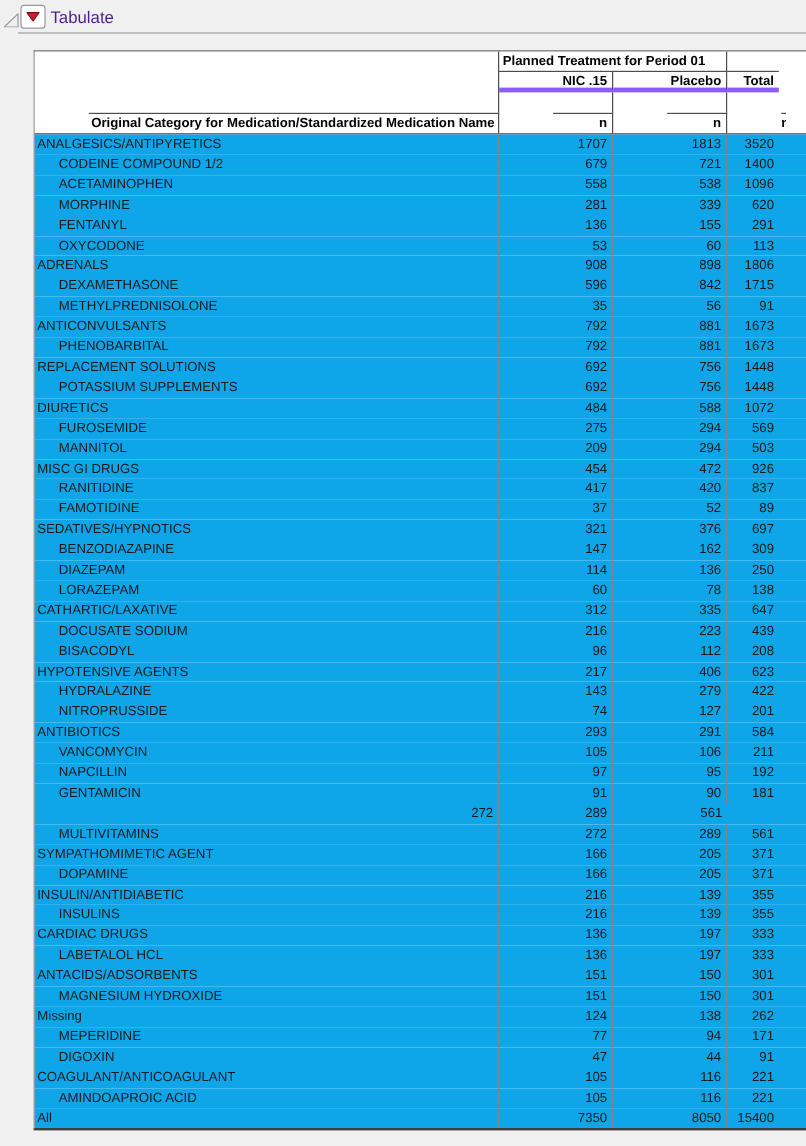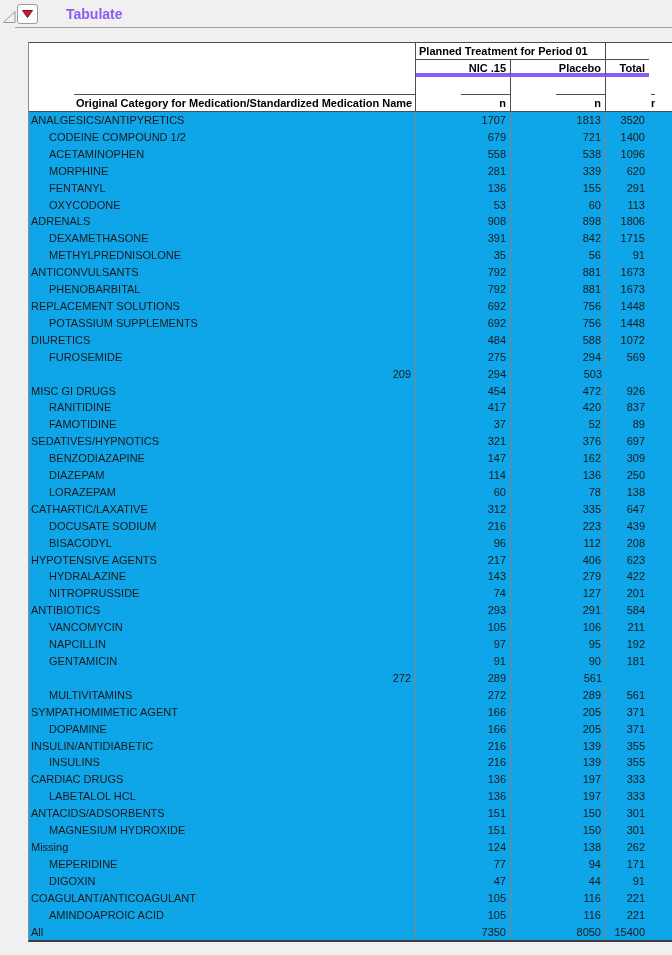--- a/index.html
+++ b/index.html
@@ -20,22 +20,22 @@
   }
   .redtri-btn{
     position:absolute;left:2px;top:1px;width:21px;height:20px;
     background:#ffffff;border:1px solid #9a9a9a;border-radius:3px;
     padding:0;cursor:pointer;display:flex;align-items:center;justify-content:center;
     box-sizing:border-box;
   }
   .redtri-btn svg{display:block;}
   .outline-title{
     position:absolute;left:27px;top:1px;
-    font-size:14px;font-weight:bold;color:#8b5cf6;
-    white-space:nowrap;line-height:21px;margin-left:24px;
+    font-size:14px;font-weight:normal;color:#4c1d95;
+    white-space:nowrap;line-height:21px;
   }
   
   .tabulate{
     position:absolute;left:28px;top:42px;width:660px;
     box-sizing:border-box;
     background:#ffffff;
     border-top:1px solid #4d4d4d;
     border-left:1px solid #8c8c8c;
     border-right:1px solid #8c8c8c;
     border-bottom:2px solid #3d3d3d;
@@ -163,21 +163,21 @@
         <div class="cell num tot">113</div>
       </div>
       <div class="drow">
         <div class="cell lab">ADRENALS</div>
         <div class="cell num">908</div>
         <div class="cell num">898</div>
         <div class="cell num tot">1806</div>
       </div>
       <div class="drow alt child">
         <div class="cell lab">DEXAMETHASONE</div>
-        <div class="cell num">391</div>
+        <div class="cell num">596</div>
         <div class="cell num">842</div>
         <div class="cell num tot">1715</div>
       </div>
       <div class="drow child">
         <div class="cell lab">METHYLPREDNISOLONE</div>
         <div class="cell num">35</div>
         <div class="cell num">56</div>
         <div class="cell num tot">91</div>
       </div>
       <div class="drow alt">
@@ -210,20 +210,21 @@
         <div class="cell num">588</div>
         <div class="cell num tot">1072</div>
       </div>
       <div class="drow child">
         <div class="cell lab">FUROSEMIDE</div>
         <div class="cell num">275</div>
         <div class="cell num">294</div>
         <div class="cell num tot">569</div>
       </div>
       <div class="drow alt child">
+        <div class="cell lab">MANNITOL</div>
         <div class="cell num">209</div>
         <div class="cell num">294</div>
         <div class="cell num tot">503</div>
       </div>
       <div class="drow">
         <div class="cell lab">MISC GI DRUGS</div>
         <div class="cell num">454</div>
         <div class="cell num">472</div>
         <div class="cell num tot">926</div>
       </div>

